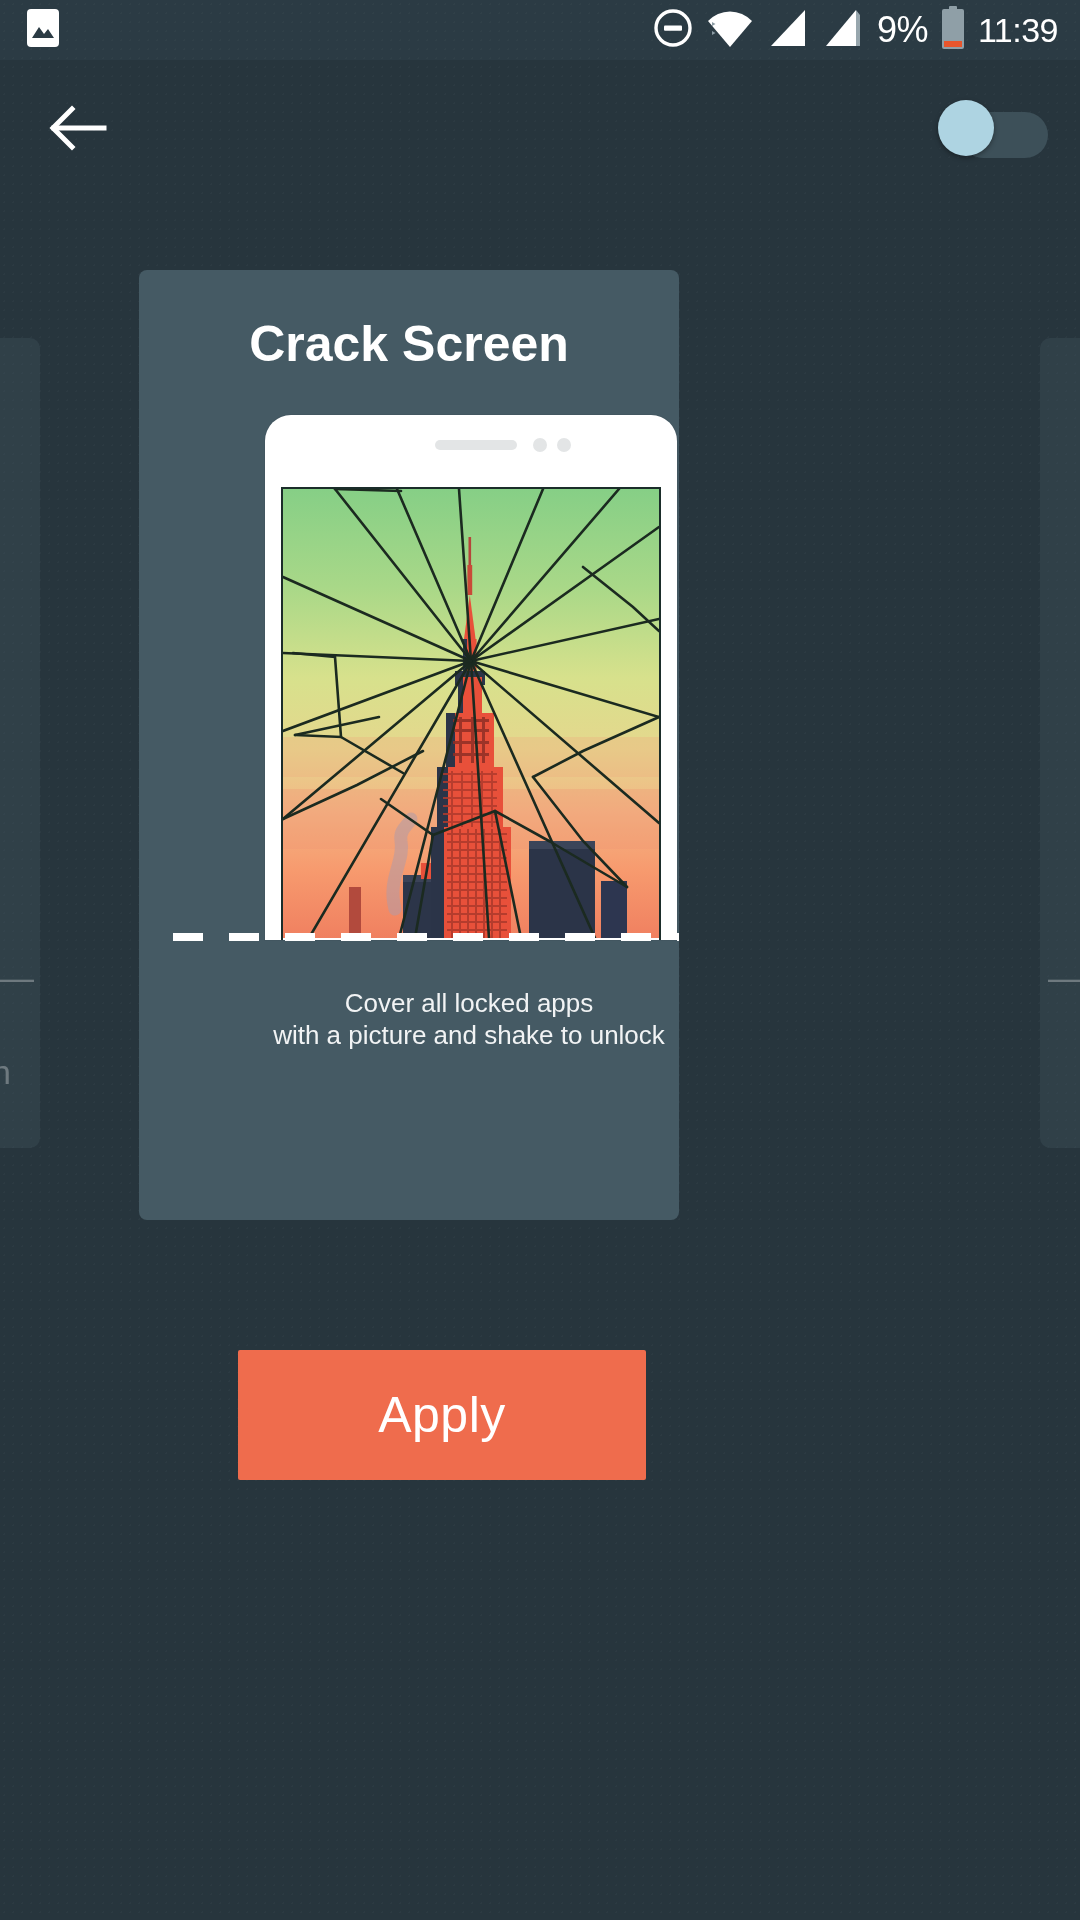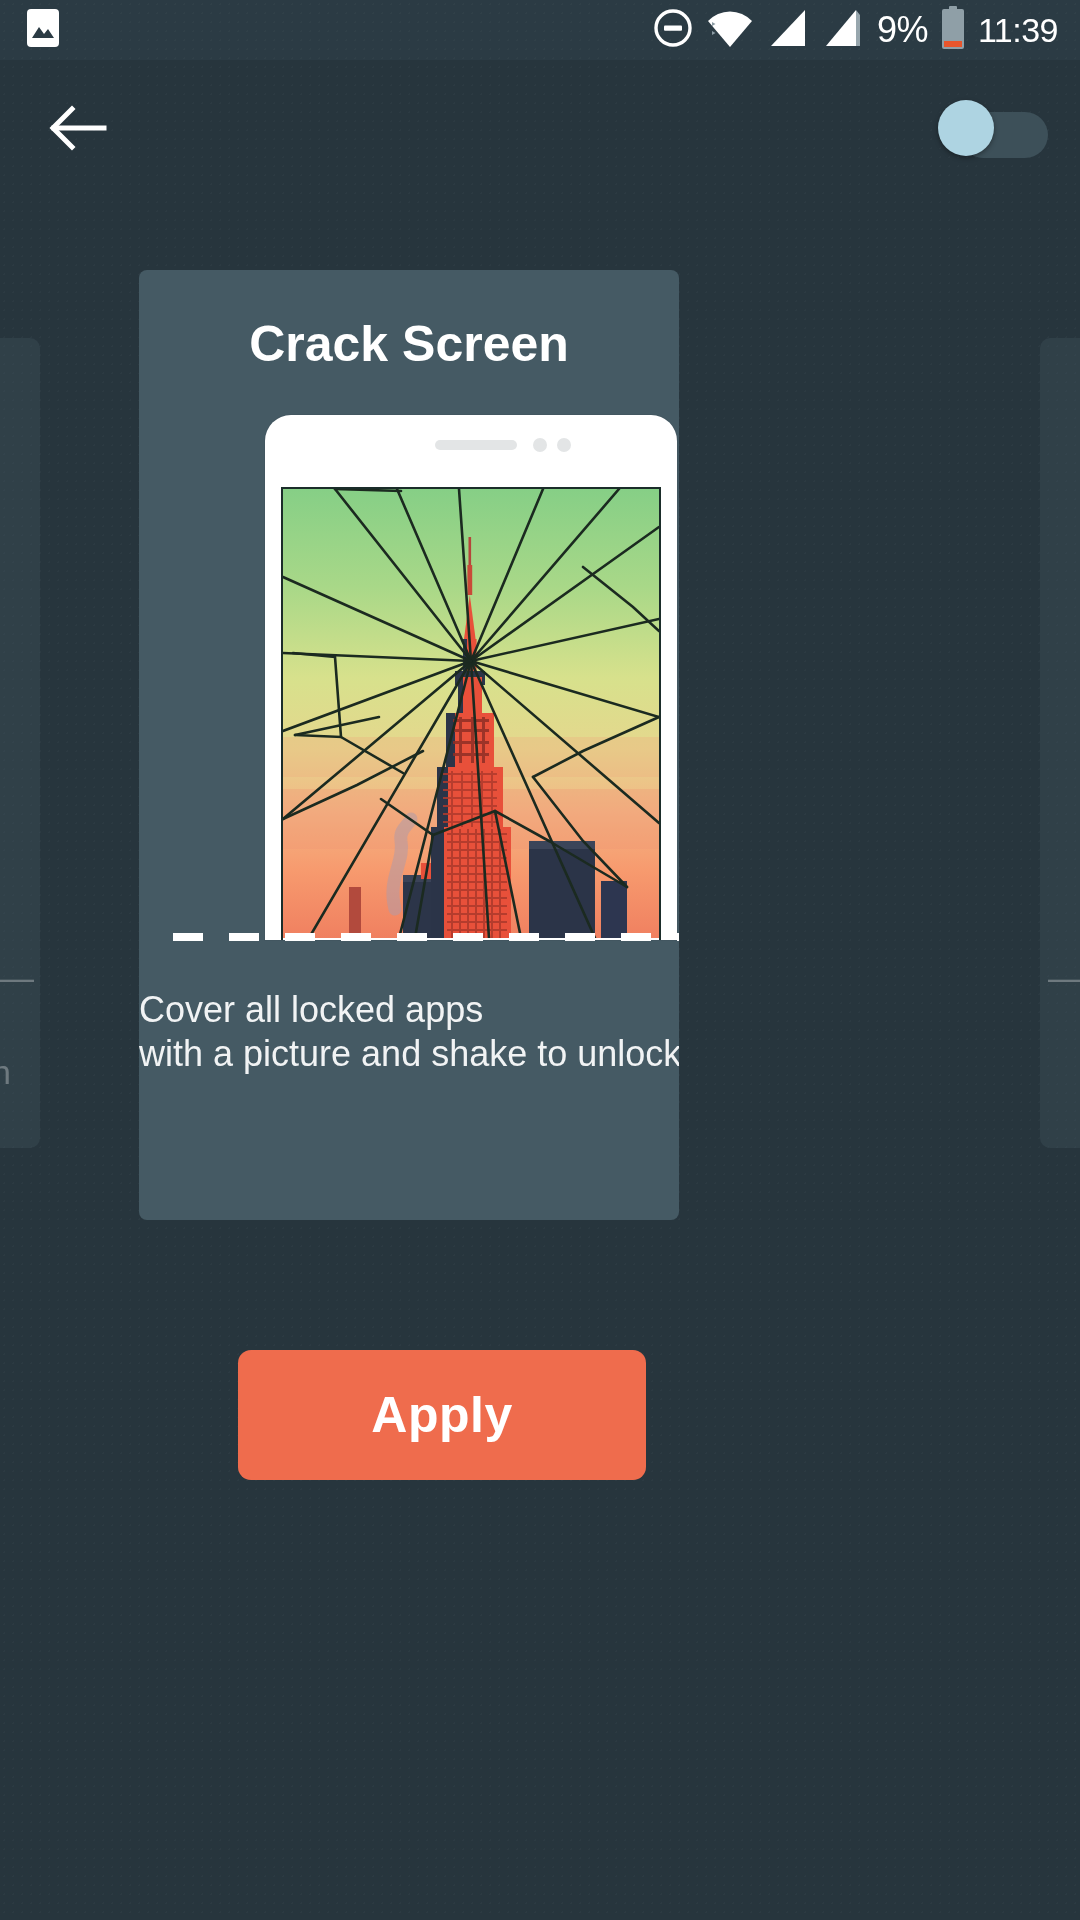--- a/index.html
+++ b/index.html
@@ -144,32 +144,32 @@
     position: absolute; left: 34px; top: 663px;
     width: 592px; height: 8px;
     background-image: repeating-linear-gradient(
         to right, #ffffff 0 30px, rgba(0,0,0,0) 30px 56px);
   }
 
   
   #card-desc {
     position: absolute; left: 0; top: 718px;
     width: 660px;
-    color: #f1f3f4; font-size: 36px; line-height: 1.23;
-    white-space: pre-line;
+    color: #f1f3f4; font-size: 26px; line-height: 1.23;
+    text-align: center; white-space: pre-line;
     font-weight: 400;
   }
 
   
   #apply-button {
     position: absolute; left: 238px; top: 1350px;
     width: 408px; height: 130px;
     background: #ef6c4d;
-    border: none; border-radius: 13px;
-    color: #ffffff; font-size: 50px; font-weight: 700;
+    border: none; border-radius: 2px;
+    color: #ffffff; font-size: 50px; font-weight: 400;
     font-family: "Liberation Sans", sans-serif;
     letter-spacing: 0.5px;
     display: flex; align-items: center; justify-content: center;
     cursor: pointer;
     z-index: 20;
   }
 </style>
 </head>
 <body>
 

